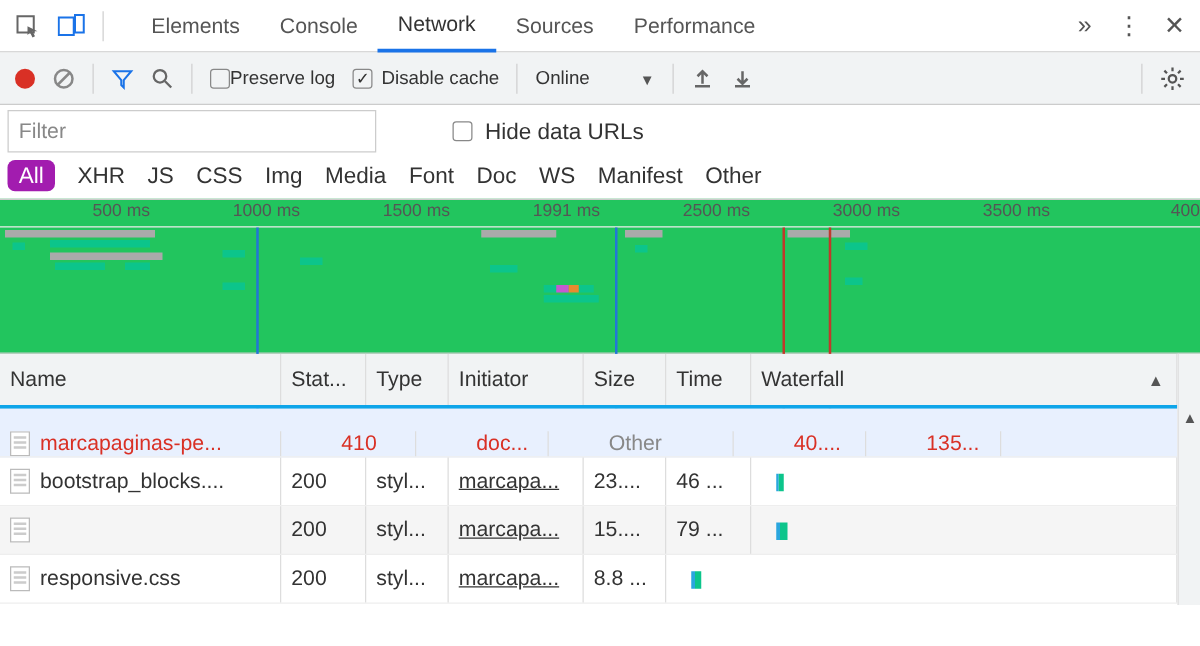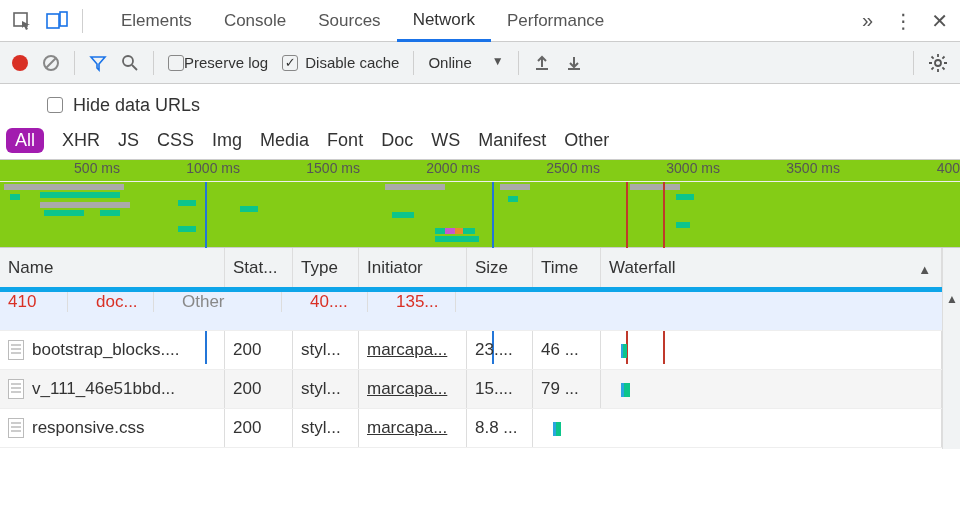--- a/index.html
+++ b/index.html
@@ -13,48 +13,48 @@
 .tab.active { color: #333; border-bottom: 3px solid #1a73e8; margin-bottom: -1px; }
 .right-icons { display: flex; align-items: center; gap: 20px; margin-left: auto; }
 
 
 .toolbar { display: flex; align-items: center; height: 42px; border-bottom: 1px solid #ccc; padding: 0 12px; gap: 14px; background: #f1f3f4; }
 .rec-dot { width: 16px; height: 16px; border-radius: 50%; background: #d93025; }
 .nosign { width: 18px; height: 18px; }
 .vrule { width: 1px; height: 24px; background: #cfcfcf; }
 .chk { width: 16px; height: 16px; border: 1px solid #888; border-radius: 3px; display: inline-flex; align-items: center; justify-content: center; font-size: 13px; color: #333; }
 .chk.checked::after { content: "✓"; }
-.sel { display: flex; align-items: flex-start; gap: 20px; cursor: pointer; }
+.sel { display: flex; align-items: flex-end; gap: 40px; cursor: pointer; }
 
 
 .filterbar { display: flex; align-items: center; height: 42px; padding: 4px 6px; gap: 20px; }
 .filterinput { width: 295px; height: 34px; border: 1px solid #ccc; padding: 0 8px; font-size: 17px; color: #555; background: #fff; }
 .filterinput::placeholder { color: #888; }
 
 
 .typebar { display: flex; align-items: center; gap: 18px; padding: 2px 6px 6px 6px; font-size: 18px; color: #333; }
 .pill-all { background: #a21caf; color: #fff; border-radius: 6px; padding: 2px 9px; }
 
 
-.overview { position: relative; height: 89px; border-top: 1px solid #ccc; border-bottom: 1px solid #ccc; background: #84cc16; }
+.overview { position: relative; height: 124px; border-top: 1px solid #ccc; border-bottom: 1px solid #ccc; background: #22c55e; }
 .ticks { position: relative; height: 22px; border-bottom: 1px solid #eee; }
 .tick { position: absolute; top: 0; font-size: 14px; color: #555; transform: translateX(-100%); white-space: nowrap; }
 .ovcanvas { position: relative; height: 102px; }
 .ovbar { position: absolute; height: 6px; background: #0cc58b; }
 .ovbar.g { background: #aaa; }
 .ovbar.p { background: #c45ad0; }
 .ovbar.o { background: #e88b2e; }
 .ovline { position: absolute; top: 0; bottom: -80px; width: 2px; }
 .ovline.blue { background: #2376d8; }
 .ovline.red { background: #c0392b; }
 
 
 .tablewrap { position: relative; height: 201px; display: flex; }
 .tablemain { flex: 1; overflow: hidden; }
-.th-row { display: flex; height: 44px; border-bottom: 5px solid #0ea5e9; background: #f1f3f4; }
+.th-row { display: flex; height: 44px; border-bottom: 3px solid #0ea5e9; background: #f1f3f4; }
 .th, .td { display: flex; align-items: center; padding: 0 8px; border-right: 1px solid #ddd; overflow: hidden; white-space: nowrap; text-overflow: ellipsis; font-size: 17px; }
 .th { color: #333; }
 .c-name { width: 225px; }
 .c-stat { width: 68px; }
 .c-type { width: 66px; }
 .c-init { width: 108px; }
 .c-size { width: 66px; }
 .c-time { width: 68px; }
 .c-wf { flex: 1; position: relative; }
 .row { display: flex; height: 39px; border-bottom: 1px solid #eee; }
@@ -90,22 +90,22 @@
       <svg width="22" height="20" viewBox="0 0 22 20">
           <rect x="1" y="3" width="12" height="14" fill="none" stroke="#1a73e8" stroke-width="1.6"></rect>
           <rect x="14" y="1" width="7" height="14" fill="none" stroke="#1a73e8" stroke-width="1.6"></rect>
         </svg>
     </span>
     <span class="vrule"></span>
   </div>
   <div class="tabs" id="tabs">
       <div class="tab">Elements</div>
       <div class="tab">Console</div>
+      <div class="tab active">Network</div>
       <div class="tab">Sources</div>
-      <div class="tab active">Network</div>
       <div class="tab">Performance</div>
     </div>
   <div class="right-icons">
     <span class="grayhov" style="font-size:20px;">»</span>
     <span class="grayhov" style="font-size:20px;letter-spacing:-2px;">⋮</span>
     <span class="grayhov" style="font-size:20px;">✕</span>
   </div>
 </div>
 
 <div class="toolbar">
@@ -156,20 +156,21 @@
   <span class="vrule" style="margin-left:auto;"></span>
   <span class="grayhov">
     <svg width="20" height="20" viewBox="0 0 20 20">
         <circle cx="10" cy="10" r="3" fill="none" stroke="#555" stroke-width="1.8"></circle>
         <path d="M10 1 V4 M10 16 V19 M1 10 H4 M16 10 H19 M3.5 3.5 L5.6 5.6 M14.4 14.4 L16.5 16.5 M3.5 16.5 L5.6 14.4 M14.4 5.6 L16.5 3.5" stroke="#555" stroke-width="1.8"></path>
       </svg>
   </span>
 </div>
 
 <div class="filterbar">
+  <input class="filterinput" placeholder="Filter" style="">
   <label style="display:flex;align-items:center;gap:10px;cursor:pointer;padding-left:41px;">
     <span class="chk"></span>
       <span style="font-size:18px;">Hide data URLs</span>
   </label>
 </div>
 
 <div class="typebar" id="typebar">
     <span class="pill-all">All</span>
     <span>XHR</span>
     <span>JS</span>
@@ -181,21 +182,21 @@
     <span>WS</span>
     <span>Manifest</span>
     <span>Other</span>
   </div>
 
 <div class="overview">
   <div class="ticks" id="ticks">
       <span class="tick" style="left: 120px;">500 ms</span>
       <span class="tick" style="left: 240px;">1000 ms</span>
       <span class="tick" style="left: 360px;">1500 ms</span>
-      <span class="tick" style="left: 480px;">2000 ms</span>
+      <span class="tick" style="left: 480px;">1991 ms</span>
       <span class="tick" style="left: 600px;">2500 ms</span>
       <span class="tick" style="left: 720px;">3000 ms</span>
       <span class="tick" style="left: 840px;">3500 ms</span>
       <span class="tick" style="left: 960px;">400</span>
     </div>
   <div class="ovcanvas" id="ovcanvas">
 
     <div class="ovbar g" style="left:4px;top:2px;width:120px;"></div>
     <div class="ovbar" style="left:10px;top:12px;width:10px;"></div>
     <div class="ovbar" style="left:40px;top:10px;width:80px;"></div>
@@ -232,20 +233,24 @@
       <div class="th c-init">Initiator</div>
       <div class="th c-size">Size</div>
       <div class="th c-time">Time</div>
       <div class="th c-wf">
           <span>Waterfall</span>
           <span class="sortarr">▲</span>
         </div>
     </div>
     <div id="rows">
         <div class="row err sel">
+          <div class="td c-name">
+            <span class="fileicon"></span>
+            <span>marcapaginas-pe...</span>
+          </div>
           <div class="td c-stat">410</div>
           <div class="td c-type">doc...</div>
           <div class="td c-init">Other</div>
           <div class="td c-size">40....</div>
           <div class="td c-time">135...</div>
           <div class="td c-wf">
             <div style="position: absolute; left: 80px; top: 0px; bottom: 0px; width: 1px; background: rgb(35, 118, 216);"></div>
             <div style="position: absolute; left: 190px; top: 0px; bottom: 0px; width: 1px; background: rgb(35, 118, 216);"></div>
             <div style="position: absolute; left: 257px; top: 0px; bottom: 0px; width: 1px; background: rgb(192, 57, 43);"></div>
           </div>
@@ -263,21 +268,20 @@
           <div class="td c-size">23....</div>
           <div class="td c-time">46 ...</div>
           <div class="td c-wf">
             <div class="wf-bar wf-blue" style="left: 20px; width: 2px;"></div>
             <div class="wf-bar wf-dl" style="left: 22px; width: 4px;"></div>
           </div>
         </div>
         <div class="row alt">
           <div class="td c-name">
             <span class="fileicon"></span>
-            <span>v_111_46e51bbd...</span>
           </div>
           <div class="td c-stat">200</div>
           <div class="td c-type">styl...</div>
           <div class="td c-init">
             <span class="ul">marcapa...</span>
           </div>
           <div class="td c-size">15....</div>
           <div class="td c-time">79 ...</div>
           <div class="td c-wf">
             <div class="wf-bar wf-blue" style="left: 20px; width: 3px;"></div>

